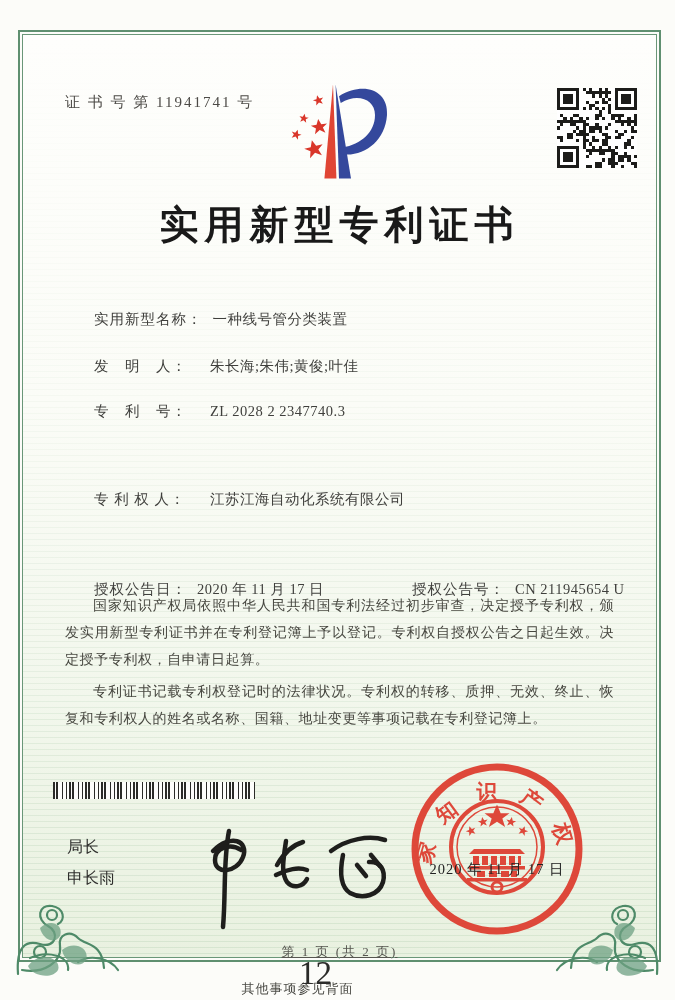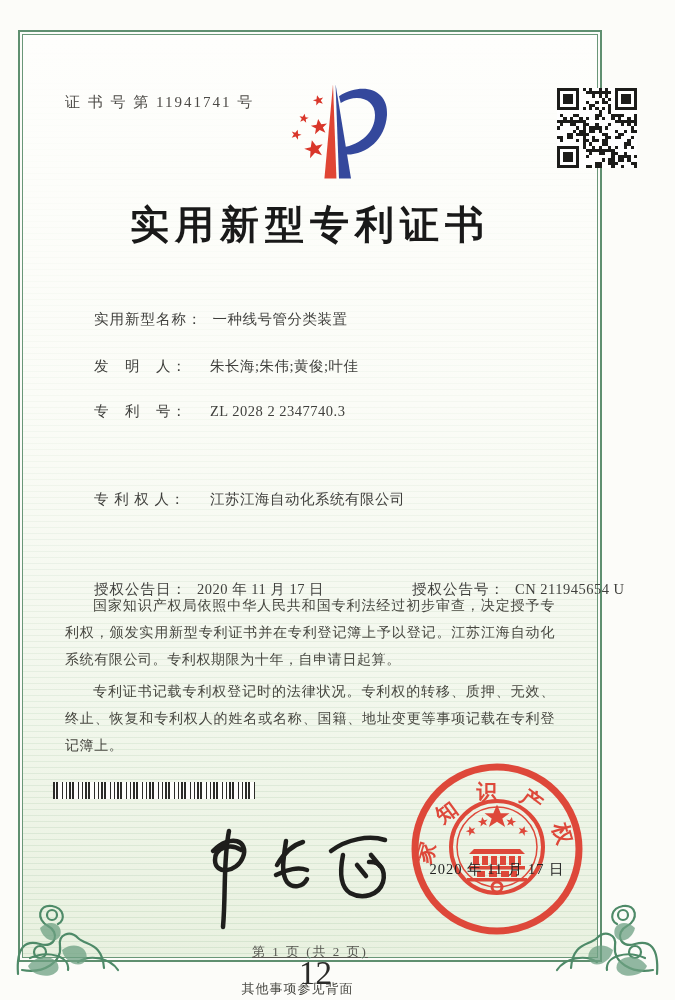--- a/index.html
+++ b/index.html
@@ -5,21 +5,21 @@
   html,body{margin:0;padding:0;}
   body{
     width:675px;height:1000px;position:relative;overflow:hidden;
     background:#fcfcf9;
     font-family:"Liberation Serif","DejaVu Serif",serif;
     color:#3c3c3a;
   }
   .page{position:absolute;inset:0;}
   
   .frame{
-    position:absolute;left:18px;top:30px;width:584px;height:932px;
+    position:absolute;left:18px;top:30px;width:643px;height:932px;
     border:2.5px solid #5f8f70;box-sizing:border-box;
   }
   .frame-inner{
     position:absolute;inset:2px;border:1px solid #6a9678;
     background:linear-gradient(to bottom,#fefefc 0%,#fbfcf7 40%,#f2f7ec 72%,#e9f1e0 100%);
   }
   .guilloche{
     position:absolute;inset:0;pointer-events:none;
     background:repeating-linear-gradient(180deg,rgba(120,170,125,.16) 0 1px,rgba(255,255,255,0) 1px 6px);
     -webkit-mask-image:linear-gradient(to bottom,transparent 0%,rgba(0,0,0,.35) 45%,rgba(0,0,0,.85) 80%,#000 100%);
@@ -317,26 +317,30 @@
         <span class="lbl">专　利　号：</span><span class="val">ZL 2028 2 2347740.3</span>
       </div>
       <div class="field-row r4">
         <span class="lbl">专 利 权 人：</span><span class="val">江苏江海自动化系统有限公司</span>
       </div>
       <div class="field-row r6">
         <span class="grant-pair first"><span class="lbl" style="min-width:0">授权公告日：</span><span class="val">2020 年 11 月 17 日</span></span><span class="grant-pair"><span class="lbl" style="min-width:0">授权公告号：</span><span class="val">CN 211945654 U</span></span>
       </div>
 
       <div class="body-text">
-        <p>国家知识产权局依照中华人民共和国专利法经过初步审查，决定授予专利权，颁发实用新型专利证书并在专利登记簿上予以登记。江苏江海自动化系统有限公司。专利权期限为十年，自申请日起算。</p>
+        <p>国家知识产权局依照中华人民共和国专利法经过初步审查，决定授予专利权，颁发实用新型专利证书并在专利登记簿上予以登记。专利权自授权公告之日起生效。决定授予专利权，自申请日起算。</p>
         <p>专利证书记载专利权登记时的法律状况。专利权的转移、质押、无效、终止、恢复和专利权人的姓名或名称、国籍、地址变更等事项记载在专利登记簿上。</p>
       </div>
 
       <div class="barcode"></div>
 
+      <div class="signer">
+        <div>局长</div>
+        <div>申长雨</div>
+      </div>
 
       <div class="signature">
         <svg width="230" height="130" viewBox="0 0 230 130">
           <g fill="none" stroke="#1e1e1c" stroke-width="4.5" stroke-linecap="round" stroke-linejoin="round">
             <path d="M56,28 C50,58 53,90 50,124"></path>
             <path d="M40,48 C58,30 76,38 70,54 C64,70 42,72 42,57 C42,44 58,40 68,47"></path>
             <path d="M104,62 C112,48 120,42 130,39"></path>
             <path d="M113,38 C110,58 108,70 114,79 C120,86 130,84 134,76"></path>
             <path d="M103,72 C114,66 126,64 134,67"></path>
             <path d="M158,48 C174,36 196,32 212,37"></path>

